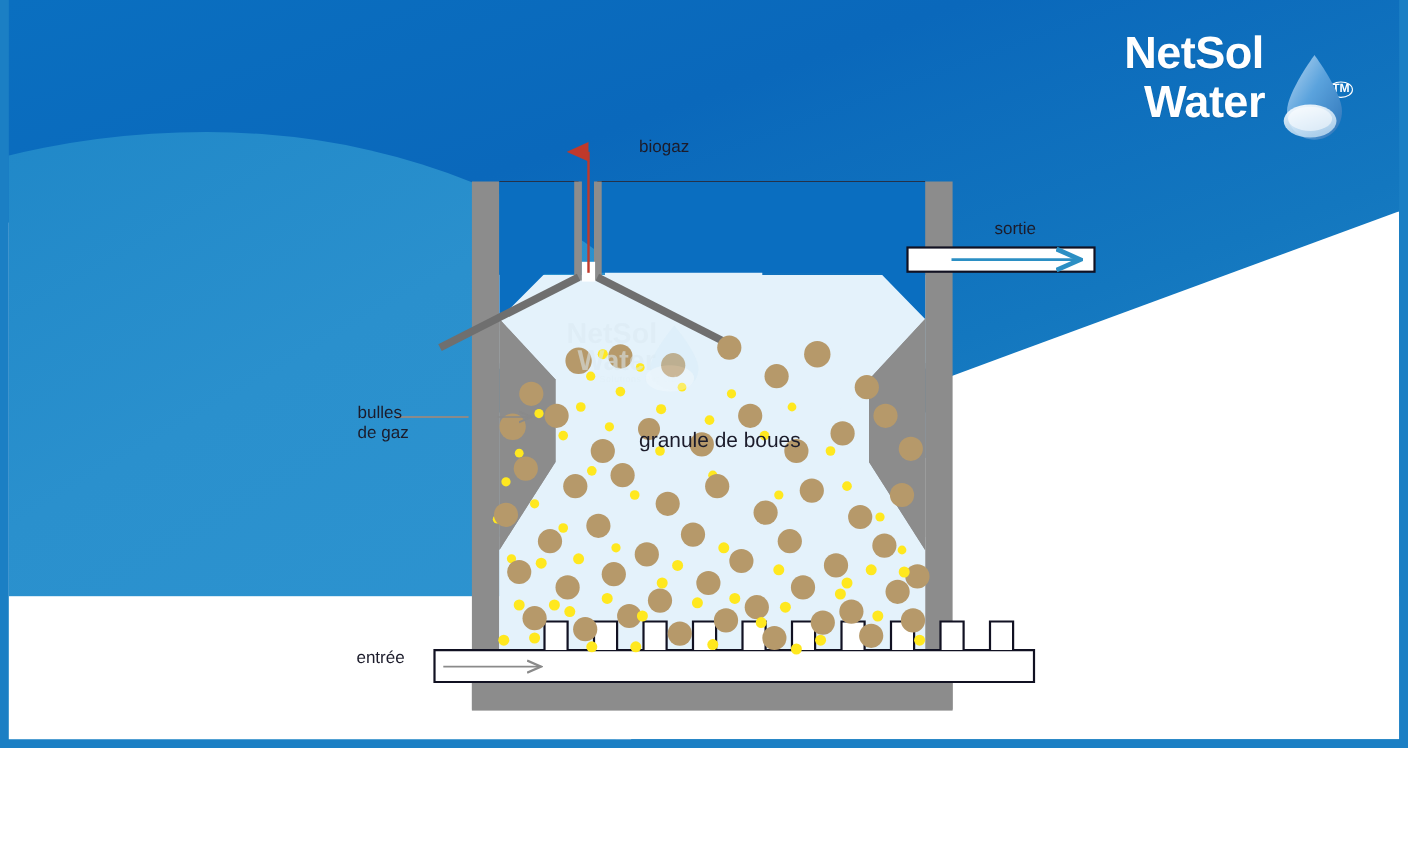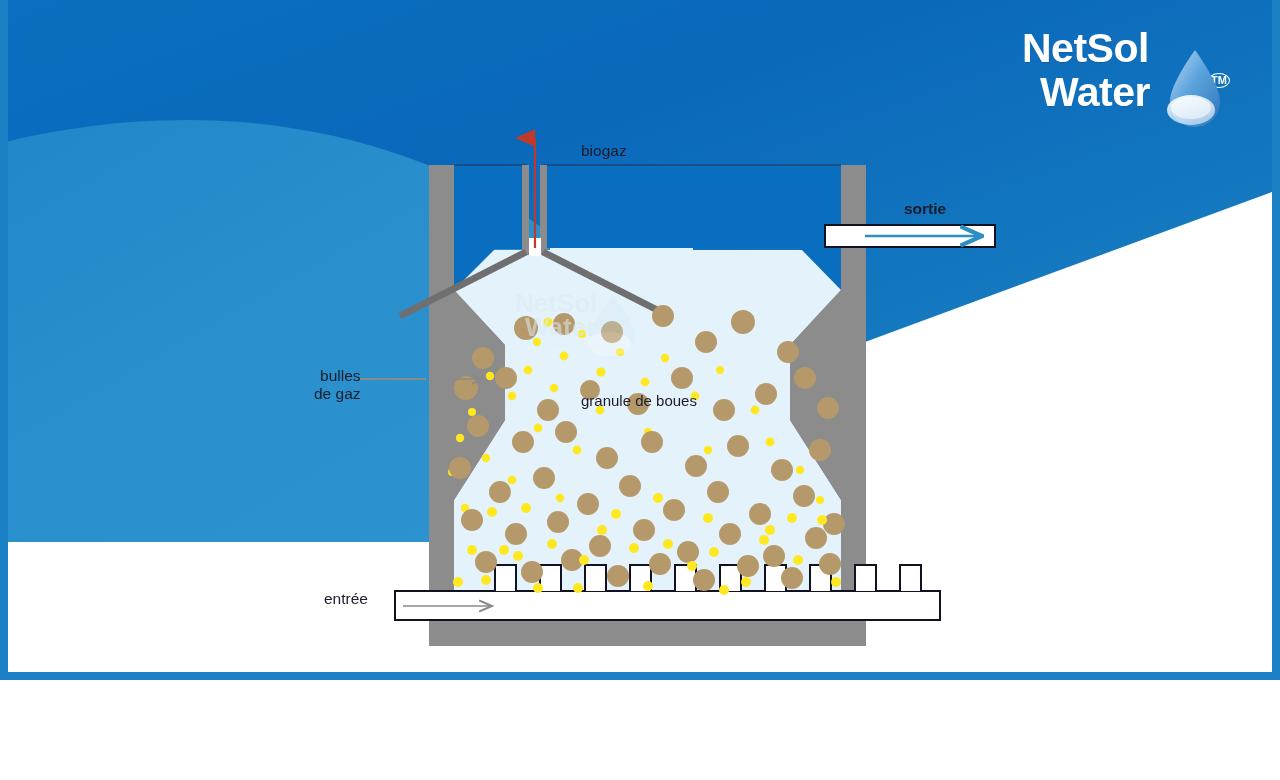--- a/index.html
+++ b/index.html
@@ -104,24 +104,24 @@
   #diagram svg { display: block; }
 
   .dlabel {
     position: absolute;
     color: #1c1c2b;
     font-size: 15.5px;
     line-height: 18px;
     white-space: pre;
     font-family: "Liberation Sans", sans-serif;
   }
-  #label-biogaz        { left: 281px; top: 22px; }
-  #label-sortie        { left: 604px; top: 80px; font-weight: bold; }
-  #label-bulles        { left: 14px;  top: 247px; text-align: right; }
-  #label-granule       { left: 281px; top: 272px; font-size: 15px; }
+  #label-biogaz        { left: 281px; top: 5px; }
+  #label-sortie        { left: 604px; top: 80px; }
+  #label-bulles        { left: 25px;  top: 247px; }
+  #label-granule       { left: 281px; top: 272px; font-size: 19px; }
   #label-entree        { left: 24px;  top: 470px; text-align: center; }
 
   
   #watermark {
     position: absolute;
     left: 515px; top: 288px;
     width: 140px; height: 70px;
     z-index: 31;
     opacity: .55;
     pointer-events: none;

